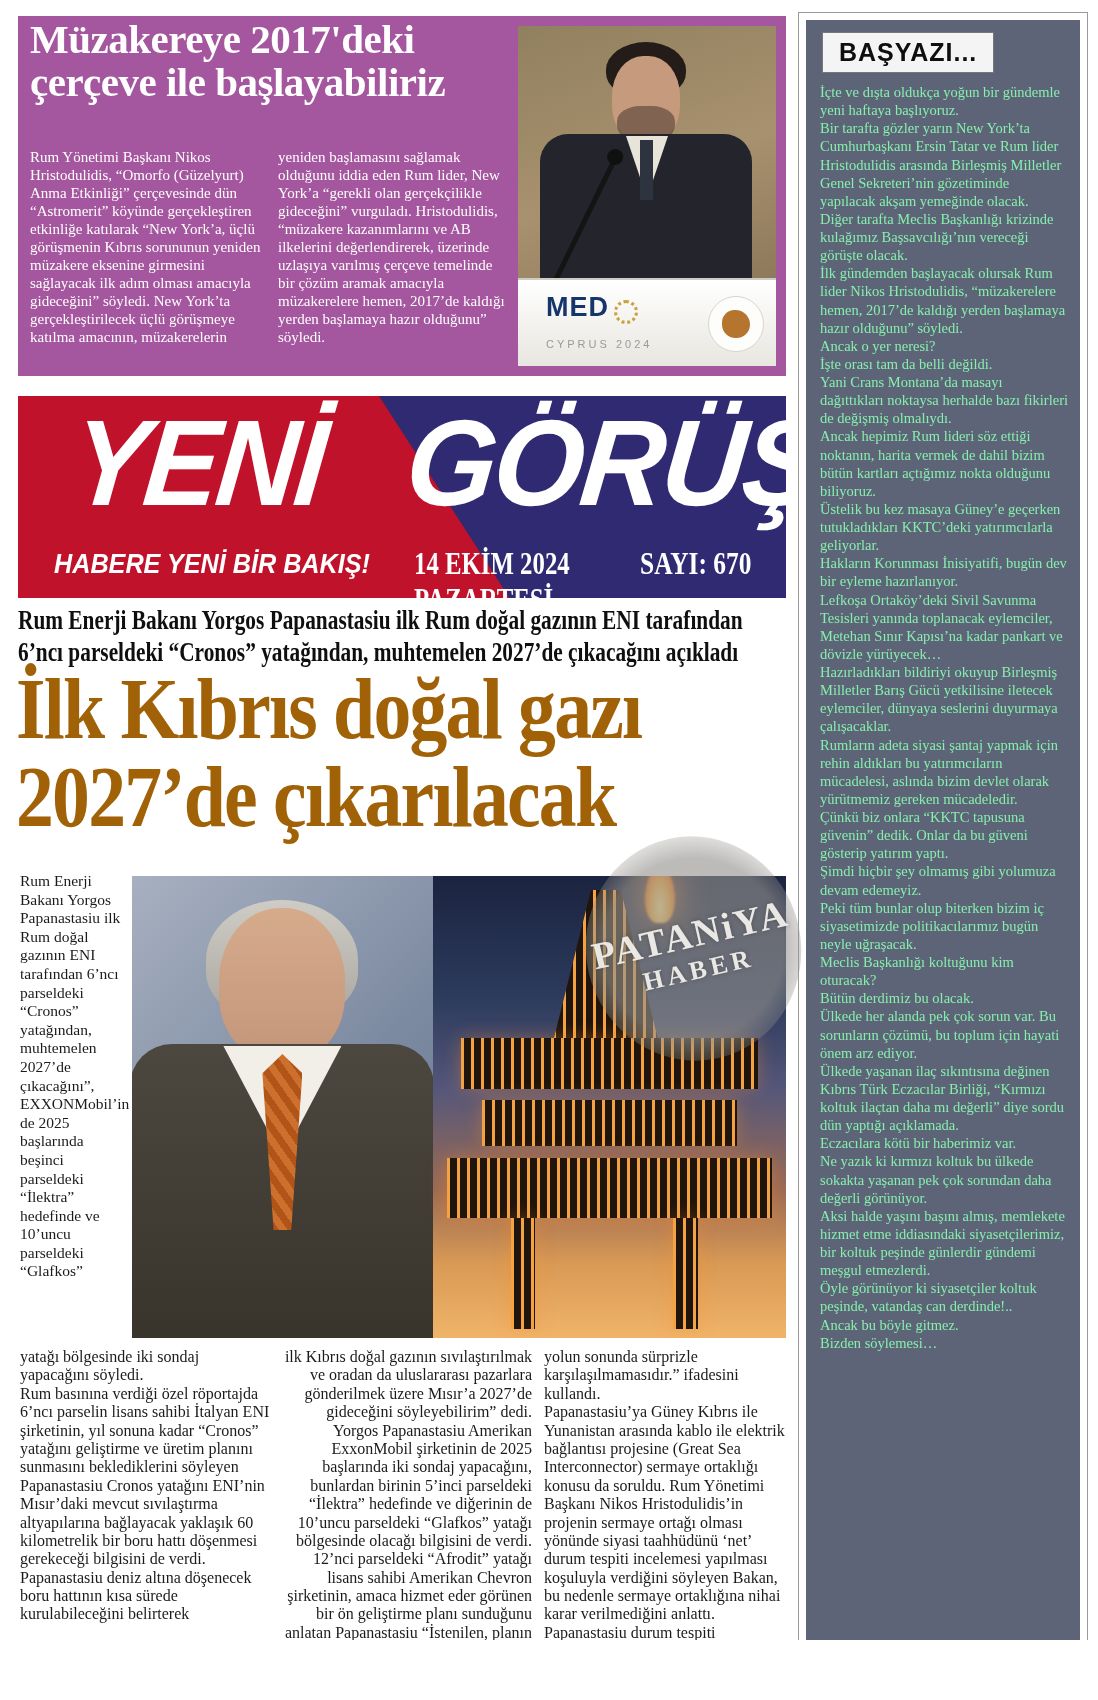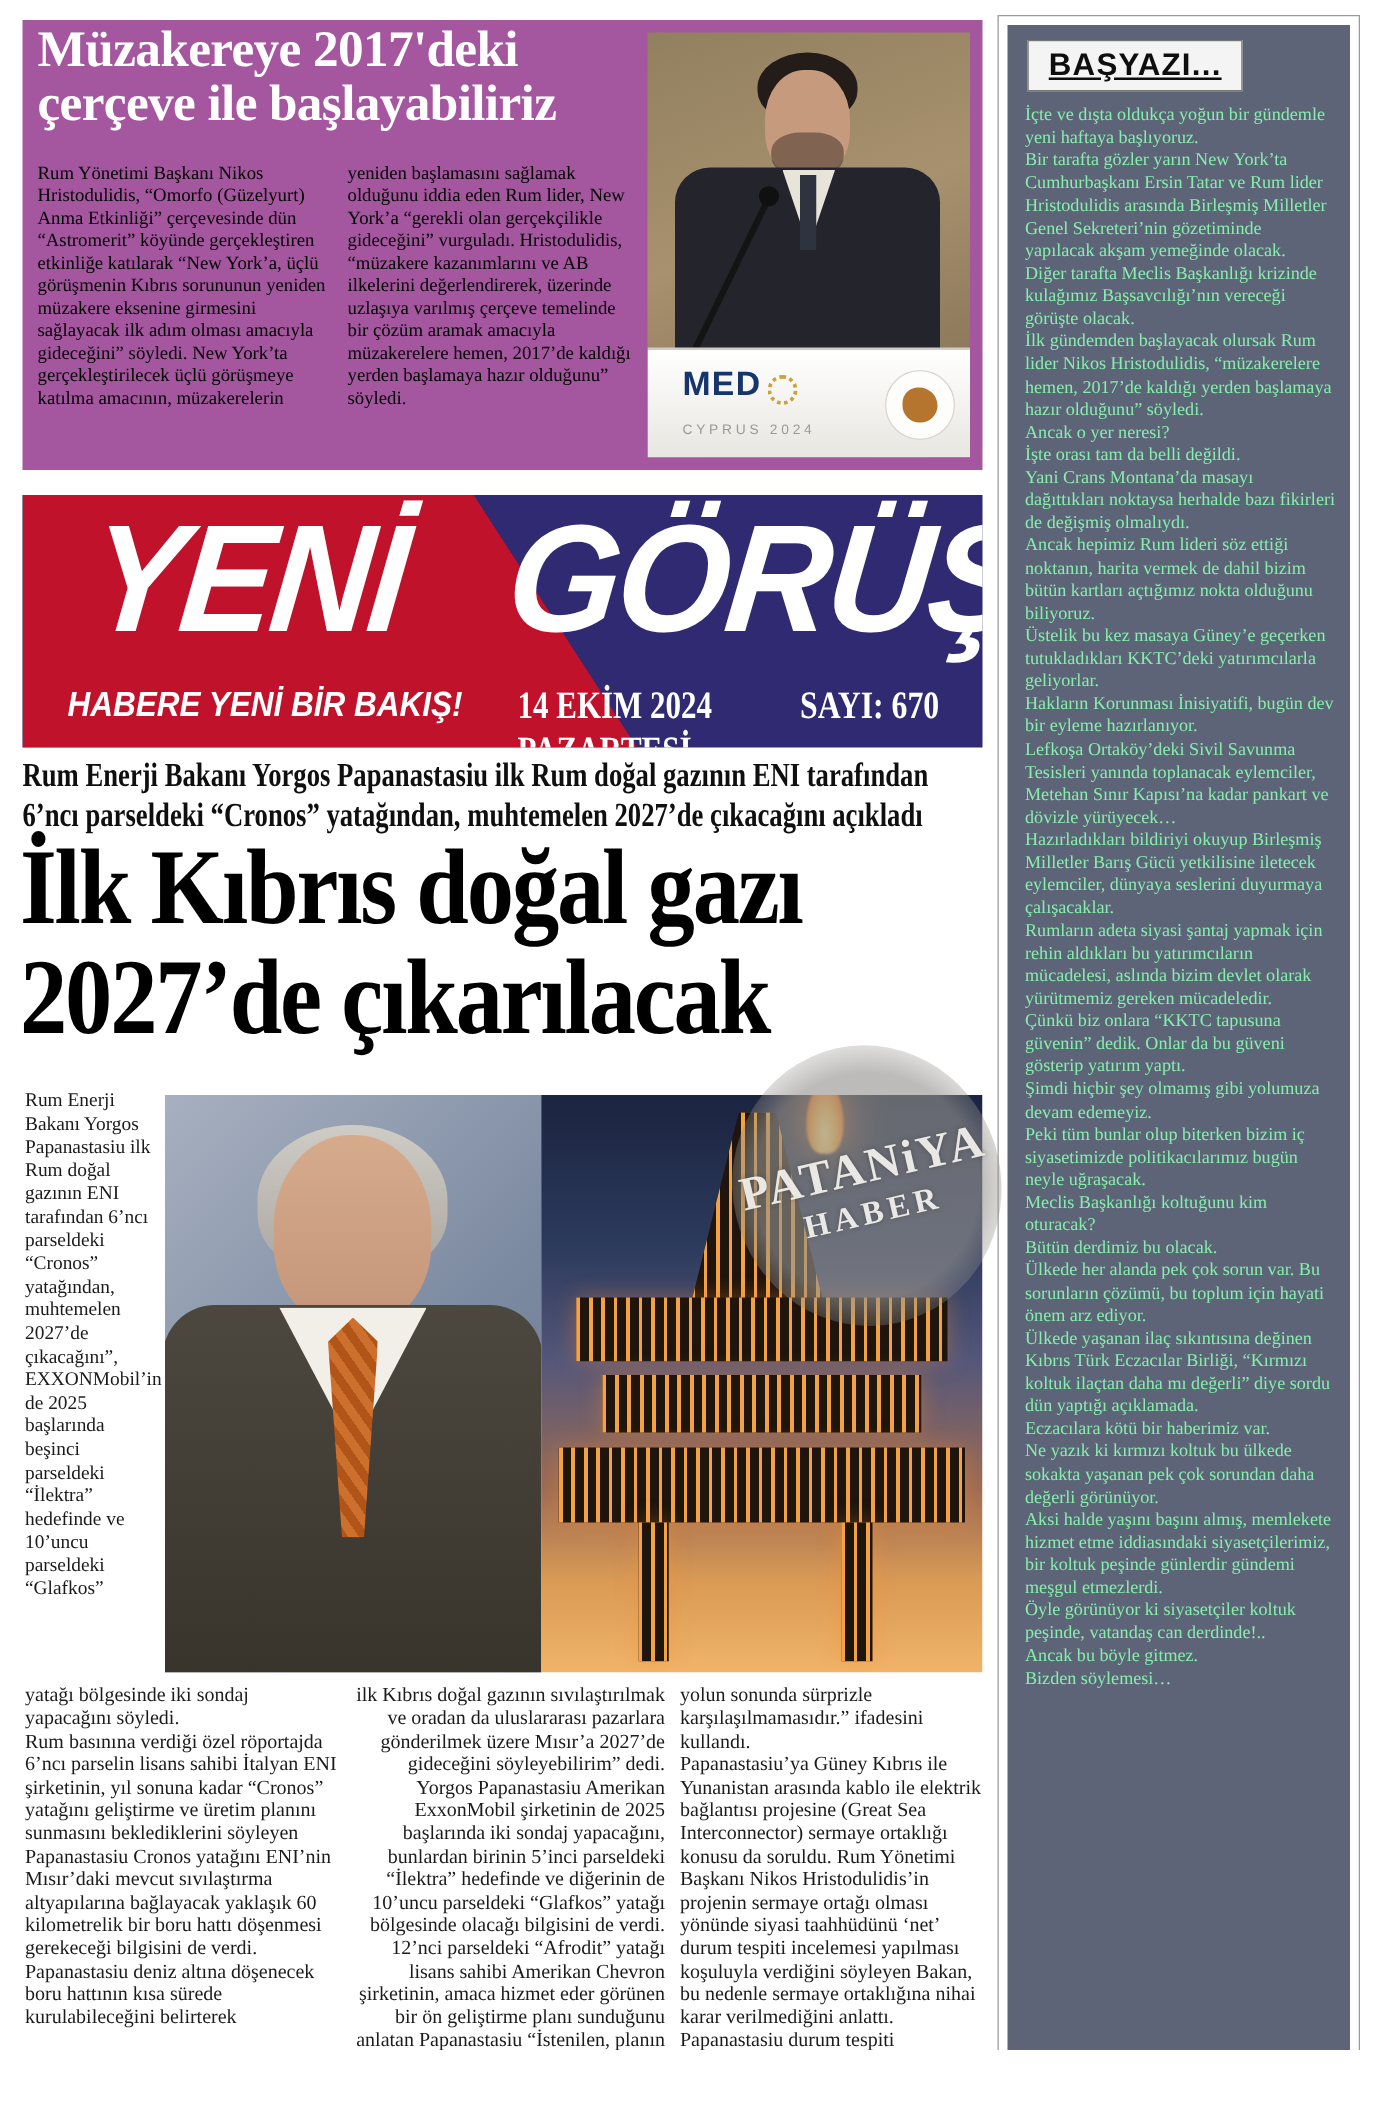--- a/index.html
+++ b/index.html
@@ -4,21 +4,21 @@
 <style>
   html,body{margin:0;padding:0;background:#fff;}
   .page{position:relative;width:1098px;height:1640px;background:#fff;overflow:hidden;
         font-family:"Liberation Serif",serif;color:#1c1c1c;}
   .prewrap{white-space:pre-line;}
 
   
   .purple-box{position:absolute;left:18px;top:16px;width:768px;height:360px;background:#a4569e;}
   .p-head{position:absolute;left:12px;top:2px;width:492px;margin:0;
           font:bold 41px/1.06 "Liberation Serif",serif;color:#fff;letter-spacing:-.5px;}
-  .p-col{position:absolute;top:114px;font:15px/1.2 "Liberation Serif",serif;color:#000000;}
+  .p-col{position:absolute;top:132px;font:15px/1.2 "Liberation Serif",serif;color:#ffffff;}
   .p-col1{left:12px;width:236px;}
   .p-col2{left:260px;width:232px;}
 
   
   .podium-photo{position:absolute;left:500px;top:10px;width:258px;height:340px;margin:0;overflow:hidden;
                 background:linear-gradient(160deg,#91805f,#a8916e 45%,#7e6b51);}
   .pp-hair{position:absolute;left:88px;top:16px;width:80px;height:56px;background:#241c18;border-radius:50% 50% 45% 45%;}
   .pp-head{position:absolute;left:94px;top:30px;width:68px;height:86px;background:#c69a7c;border-radius:46% 46% 42% 42%;}
   .pp-beard{position:absolute;left:99px;top:80px;width:58px;height:38px;background:rgba(58,43,35,.5);border-radius:40% 40% 50% 50%;}
   .pp-body{position:absolute;left:22px;top:108px;width:212px;height:162px;background:#23242c;border-radius:28px 28px 0 0;}
@@ -32,21 +32,21 @@
   .med-dots{display:inline-block;width:18px;height:18px;border:3px dotted #c9a23c;border-radius:50%;margin-left:5px;vertical-align:middle;}
   .med-sub{display:block;font:11px "Liberation Sans",sans-serif;color:#9a9a9a;letter-spacing:3px;margin-top:14px;}
   .pp-emblem{position:absolute;right:12px;bottom:14px;width:54px;height:54px;background:#fdfdfb;border:1px solid #d8d5cc;border-radius:50%;}
   .pp-emblem::after{content:"";position:absolute;inset:13px;background:#b5752f;border-radius:46% 54% 50% 50%;}
 
   
   .sidebar{position:absolute;left:798px;top:12px;width:290px;height:1678px;background:#fff;
            border:1px solid #9a9a9a;box-sizing:border-box;padding:7px;}
   .sb-panel{width:100%;height:100%;background:#5d6478;box-sizing:border-box;padding:10px 10px;overflow:hidden;}
   .basyazi{display:inline-block;background:#f4f4f4;border:1px solid #777;color:#0e0e0e;
-           font:bold 25px "Liberation Sans",sans-serif;letter-spacing:1px;padding:5px 16px;margin:2px 16px 10px 6px;text-decoration:underline;}
+           font:bold 25px "Liberation Sans",sans-serif;letter-spacing:1px;padding:5px 16px;margin:2px 16px 10px 6px;}
   .ed-head{margin:0 2px 10px 4px;font:bold 31px/1.12 "Liberation Serif",serif;color:#fff;}
   .ed-body{padding:0 2px 0 4px;font:14.5px/1.25 "Liberation Serif",serif;color:#86efac;}
 
   
   .masthead{position:absolute;left:18px;top:396px;width:768px;height:202px;background:#2f2a72;overflow:hidden;}
   .mh-red{position:absolute;inset:0;background:#c0122a;clip-path:polygon(0 0,47% 0,64% 100%,0 100%);}
   .mh-word{position:absolute;top:2px;margin:0;color:#fff;font-family:"Liberation Sans",sans-serif;
            font-weight:bold;font-style:italic;font-size:122px;line-height:1.08;letter-spacing:-3px;}
   .mh-yeni{left:62px;transform:skewX(-6deg) scaleX(.92);transform-origin:left top;}
   .mh-gorus{left:396px;transform:skewX(-6deg) scaleX(.95);transform-origin:left top;}
@@ -54,21 +54,21 @@
              font:bold italic 28px "Liberation Sans",sans-serif;transform:scaleX(.9);transform-origin:left top;}
   .mh-date{position:absolute;left:396px;top:150px;color:#fff;
            font:bold 31px "Liberation Serif",serif;transform:scaleX(.8);transform-origin:left top;}
   .mh-issue{position:absolute;left:622px;top:150px;color:#fff;
             font:bold 31px "Liberation Serif",serif;transform:scaleX(.82);transform-origin:left top;}
 
   
   .lead-kicker{position:absolute;left:18px;top:604px;width:775px;color:#0f0f0f;}
   .lead-kicker span{display:inline-block;font:bold 27px/1.2 "Liberation Serif",serif;
                     transform:scaleX(.79);transform-origin:left top;white-space:nowrap;}
-  .lead-headline{position:absolute;left:16px;top:666px;margin:0;z-index:2;color:#000000;}
+  .lead-headline{position:absolute;left:16px;top:666px;margin:0;z-index:2;color:#a16207;}
   .lead-headline span{display:inline-block;font:bold 86px/1.02 "Liberation Serif",serif;letter-spacing:-2px;
                       transform:scaleX(.88);transform-origin:left top;white-space:nowrap;}
   .body-col{font:16px/1.15 "Liberation Serif",serif;color:#1b1b1b;}
   .colA-narrow{position:absolute;left:20px;top:872px;width:110px;font-size:15.5px;line-height:1.2;}
   .colA-wide{position:absolute;left:20px;top:1348px;width:252px;}
   .colB{position:absolute;left:284px;top:1348px;width:248px;text-align:right;}
   .colC{position:absolute;left:544px;top:1348px;width:246px;}
 
   
   .main-photo{position:absolute;left:132px;top:876px;width:654px;height:462px;margin:0;overflow:hidden;z-index:1;}

